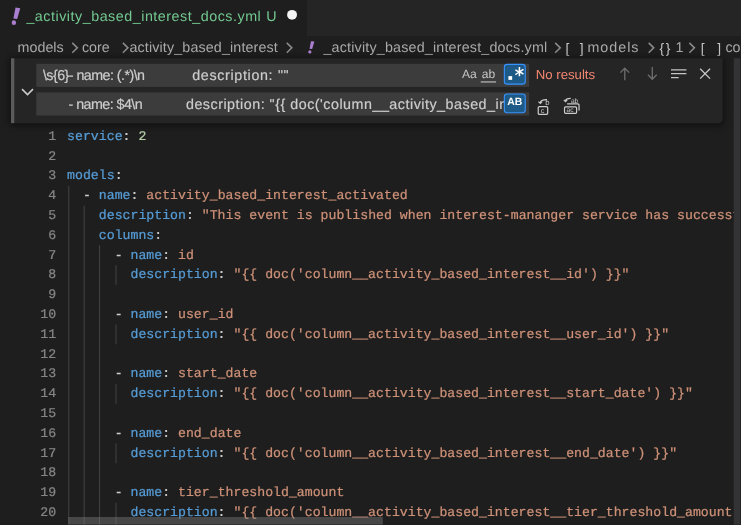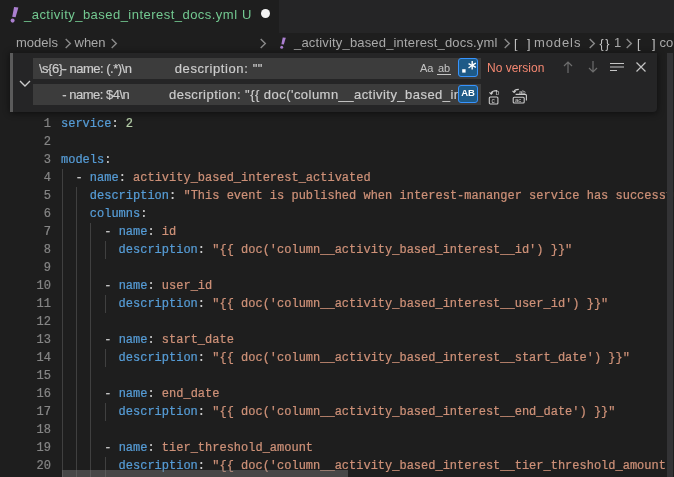--- a/index.html
+++ b/index.html
@@ -71,24 +71,25 @@
   <span class="fname">_activity_based_interest_docs.yml</span>
   <span class="badge">U</span>
   <span class="dot"></span>
 </div>
 
 <div id="crumbs" class="abs">
   <span style="left:16px">models</span>
   <span class="sep" style="left:63.5px"><svg width="8" height="11" viewBox="0 0 8 11">
         <path d="M1.7 1l4.6 4.5-4.6 4.5" stroke="#8a8a8a" stroke-width="1.4" fill="none"></path>
       </svg></span>
-  <span style="left:74.5px">when</span>
+  <span style="left:74.5px">core</span>
   <span class="sep" style="left:110px"><svg width="8" height="11" viewBox="0 0 8 11">
         <path d="M1.7 1l4.6 4.5-4.6 4.5" stroke="#8a8a8a" stroke-width="1.4" fill="none"></path>
       </svg></span>
+  <span style="left:117.7px; letter-spacing:0.12px;">activity_based_interest</span>
   <span class="sep" style="left:258.5px"><svg width="8" height="11" viewBox="0 0 8 11">
         <path d="M1.7 1l4.6 4.5-4.6 4.5" stroke="#8a8a8a" stroke-width="1.4" fill="none"></path>
       </svg></span>
   <svg class="abs" style="left:279px; top:3.5px;" width="8" height="12" viewBox="0 0 8 12">
       <g fill="#ab7fd0">
         <path d="M3.7 0.4 L6.8 0.75 L4.8 7.6 L2.4 7.3 Z"></path>
         <ellipse cx="2.7" cy="10.2" rx="1.45" ry="1.5"></ellipse>
       </g>
     </svg>
   <span style="left:294px; letter-spacing:0.17px;">_activity_based_interest_docs.yml</span>
@@ -177,21 +178,21 @@
     <div class="opt" style="left:404px; top:4px; border-bottom:1px solid #c5c5c5; padding:0 1px 0px 1px;">ab</div>
     <div class="optbox" style="left:425px; top:0px;">
       <svg width="18" height="17" viewBox="0 0 18 17">
           <g fill="#ffffff">
             <rect x="3.2" y="10.2" width="3.4" height="3.4"></rect>
             <path d="M12.5 2h1.4v3l2.6-1.5.7 1.2-2.6 1.5 2.6 1.5-.7 1.2-2.6-1.5v3h-1.4v-3L9.9 9.4l-.7-1.2 2.6-1.5-2.6-1.5.7-1.2 2.6 1.5z"></path>
           </g>
         </svg>
     </div>
   </div>
-  <div id="noresults">No version</div>
+  <div id="noresults">No results</div>
 
   <div class="icon" style="left:550px; top:6px;"><svg width="16" height="16" viewBox="0 0 16 16">
         <path d="M8 14V3M4 7l4-4 4 4" stroke="#6d6d6d" stroke-width="1.2" fill="none"></path>
       </svg></div>
   <div class="icon" style="left:575px; top:6px;"><svg width="16" height="16" viewBox="0 0 16 16">
         <path d="M8 2v11M4 9l4 4 4-4" stroke="#6d6d6d" stroke-width="1.2" fill="none"></path>
       </svg></div>
   <div class="icon" style="left:599px; top:6px;"><svg width="16" height="16" viewBox="0 0 16 16">
         <g stroke="#c5c5c5" stroke-width="1.2" fill="none">
           <path d="M1 4.5h14M1 8h14M1 11.5h7"></path>

